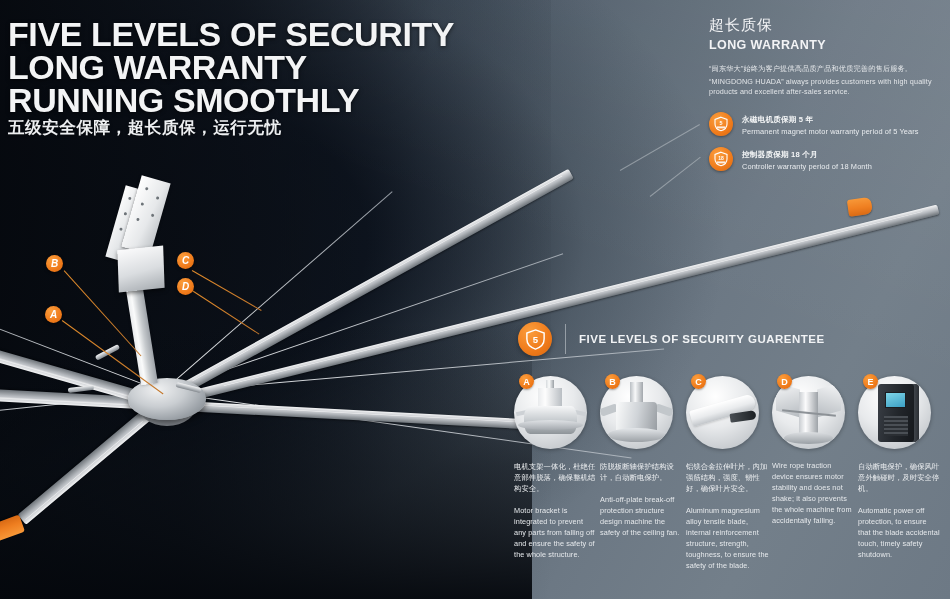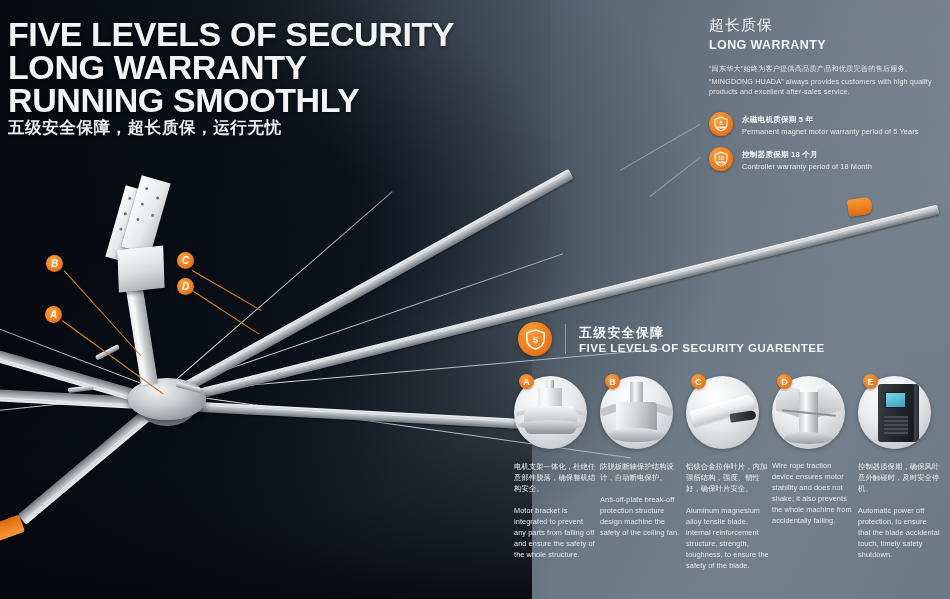--- a/index.html
+++ b/index.html
@@ -340,21 +340,20 @@
 
   <div class="five-head">
     <div class="five-circle">
       <svg width="23" height="23" viewBox="0 0 24 24" aria-hidden="true">
         <path d="M12 2 L21 5.2 V11.6 C21 16.6 17.2 20.4 12 22 C6.8 20.4 3 16.6 3 11.6 V5.2 Z" fill="none" stroke="#ffffff" stroke-width="1.5"></path>
         <text x="12" y="15.6" text-anchor="middle" font-size="10" font-weight="bold" fill="#ffffff" font-family="Liberation Sans, sans-serif">5</text>
       </svg>
     </div>
     <div class="five-div"></div>
     <div>
-      <div class="five-cn">五级安全保障</div>
       <div class="five-en">FIVE LEVELS OF SECURITY GUARENTEE</div>
     </div>
   </div>
 
   <div class="cards">
 
     <div class="card">
       <div class="card-img">
         <div class="pa pa-arm-l"></div>
           <div class="pa pa-arm-r"></div>
@@ -404,18 +403,18 @@
     </div>
 
     <div class="card">
       <div class="card-img">
         <div class="pa pe-side"></div>
           <div class="pa pe-panel"></div>
         <div class="pa pe-screen"></div>
           <div class="pa pe-grill"></div>
       </div>
       <div class="card-letter">E</div>
-      <div class="card-cn">控制器质保期，确保风叶意外触碰时，及时安全停机。</div>
+      <div class="card-cn">自动断电保护，确保风叶意外触碰时，及时安全停机。</div>
       <div class="card-en">Automatic power off protection, to ensure that the blade accidental touch, timely safety shutdown.</div>
     </div>
 
   </div>
 </div>
 
 </body></html>

